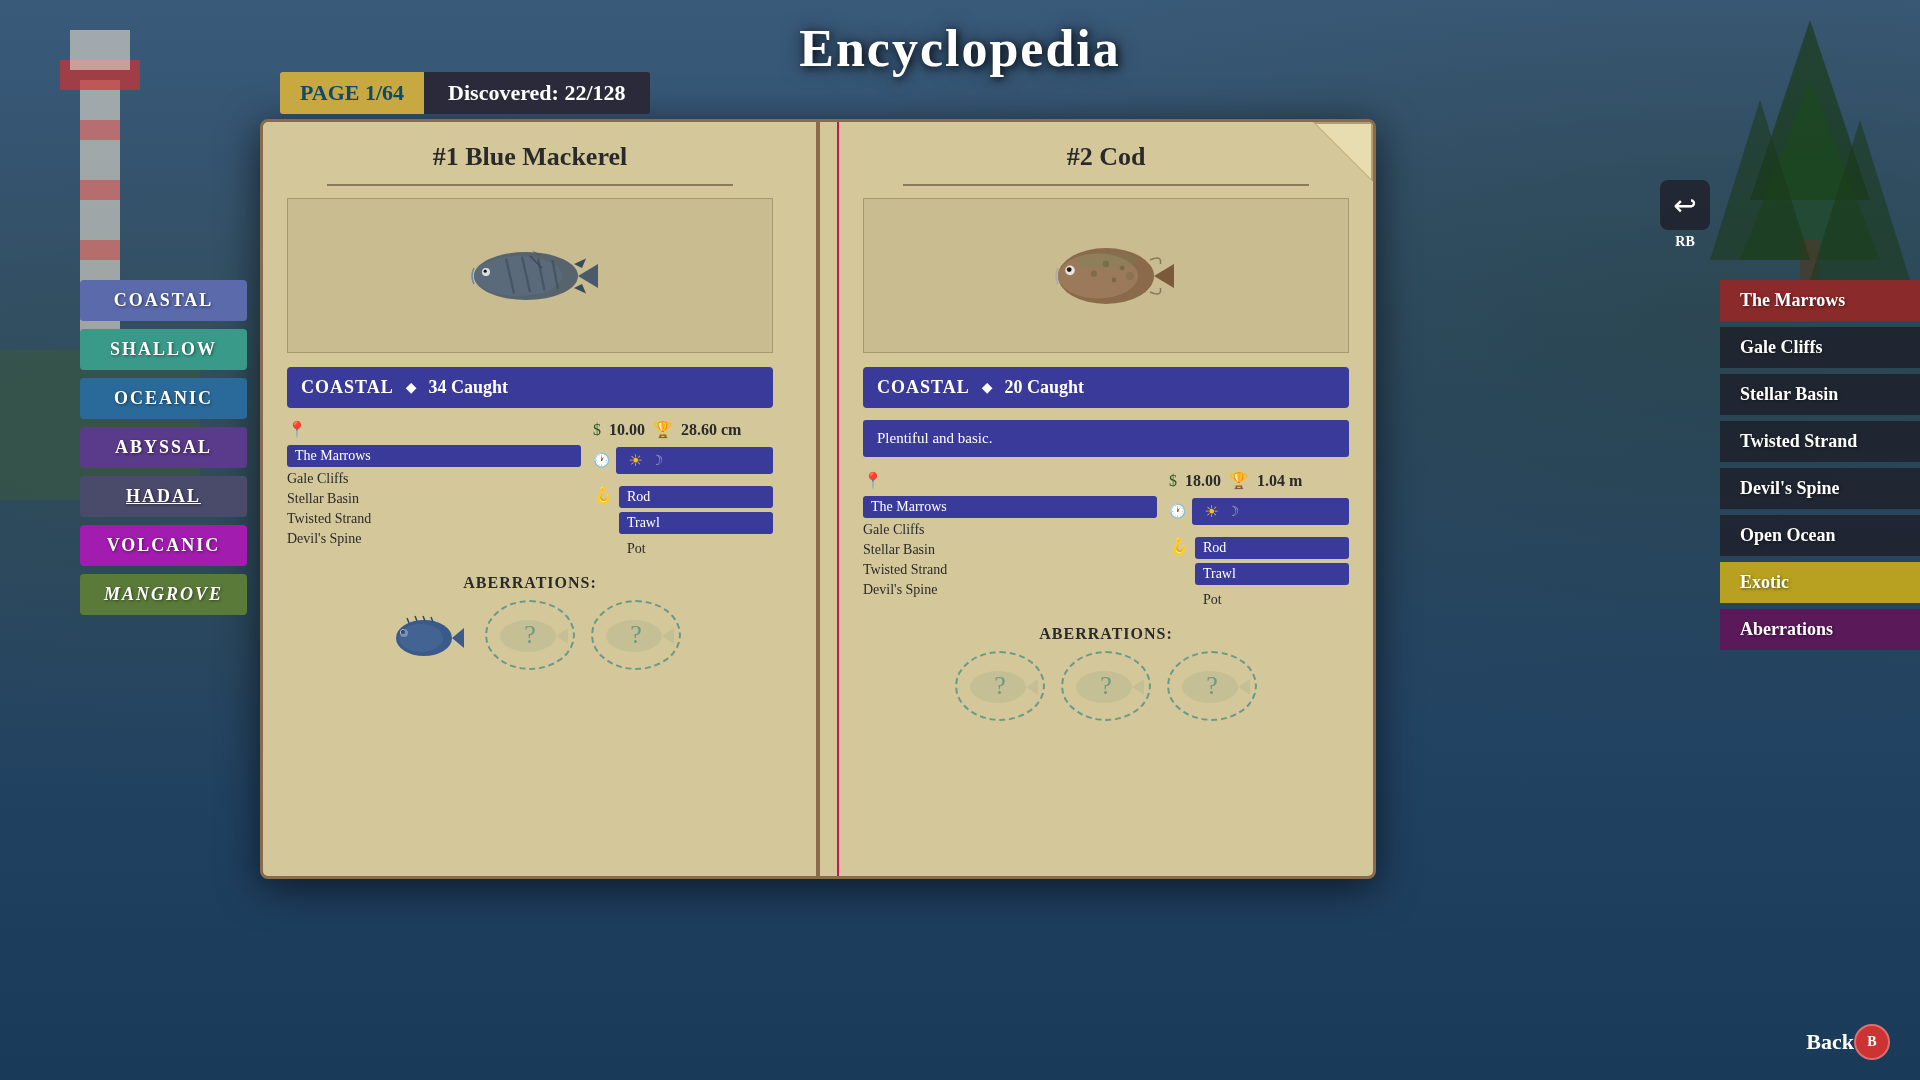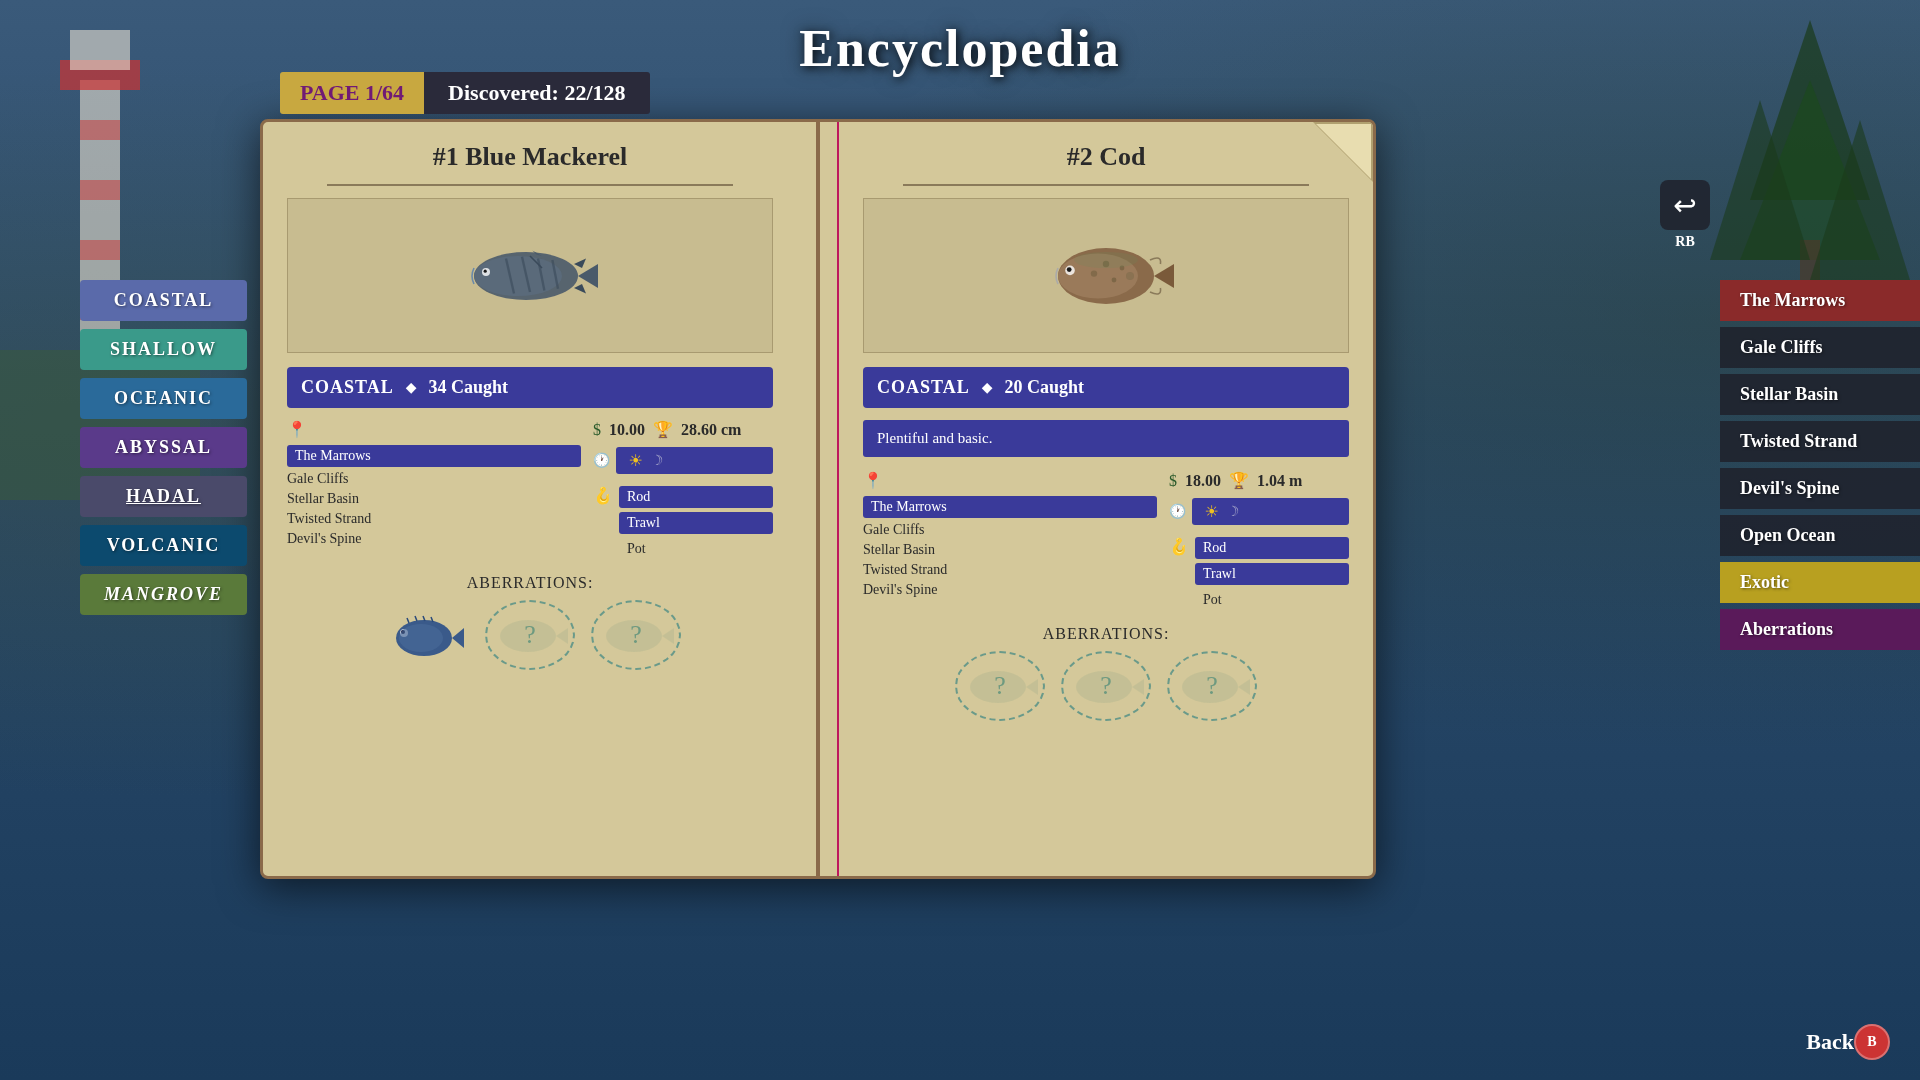--- a/index.html
+++ b/index.html
@@ -50,21 +50,21 @@
     .page-info-bar {
       position: absolute;
       top: 72px;
       left: 280px;
       display: flex;
       align-items: center;
       z-index: 10;
     }
     .page-badge {
       background: #c8a840;
-      color: #701a75;
+      color: #0c4a6e;
       font-size: 22px;
       font-weight: bold;
       padding: 8px 20px;
       font-family: 'Georgia', serif;
       border-radius: 3px 0 0 3px;
     }
     .discovered-badge {
       background: #2a2a3a;
       color: #fff;
       font-size: 22px;
@@ -95,21 +95,21 @@
       text-align: center;
       min-width: 160px;
       font-family: 'Georgia', serif;
       text-shadow: 1px 1px 3px rgba(0,0,0,0.5);
     }
     .btn-coastal { background: #5a6aaa; }
     .btn-shallow { background: #3a9a8a; }
     .btn-oceanic { background: #2a6a9a; }
     .btn-abyssal { background: #5a3a8a; }
     .btn-hadal { background: #4a4a6a; text-decoration: underline; }
-    .btn-volcanic { background: #0c4a6e; }
+    .btn-volcanic { background: #a21caf; }
     .btn-mangrove { background: #5a7a3a; font-style: italic; }
 
     
     .right-sidebar {
       position: absolute;
       right: 0;
       top: 280px;
       display: flex;
       flex-direction: column;
       gap: 6px;
@@ -455,21 +455,21 @@
     }
     .method-item.active {
       background: #3a3a9a;
       color: #fff;
     }
 
     
     .aberrations-label {
       text-align: center;
       font-size: 16px;
-      font-weight: normal;
+      font-weight: bold;
       color: #2a2a2a;
       letter-spacing: 1px;
       margin-bottom: 8px;
       font-family: 'Georgia', serif;
     }
     .aberrations-row {
       display: flex;
       gap: 16px;
       justify-content: center;
     }

